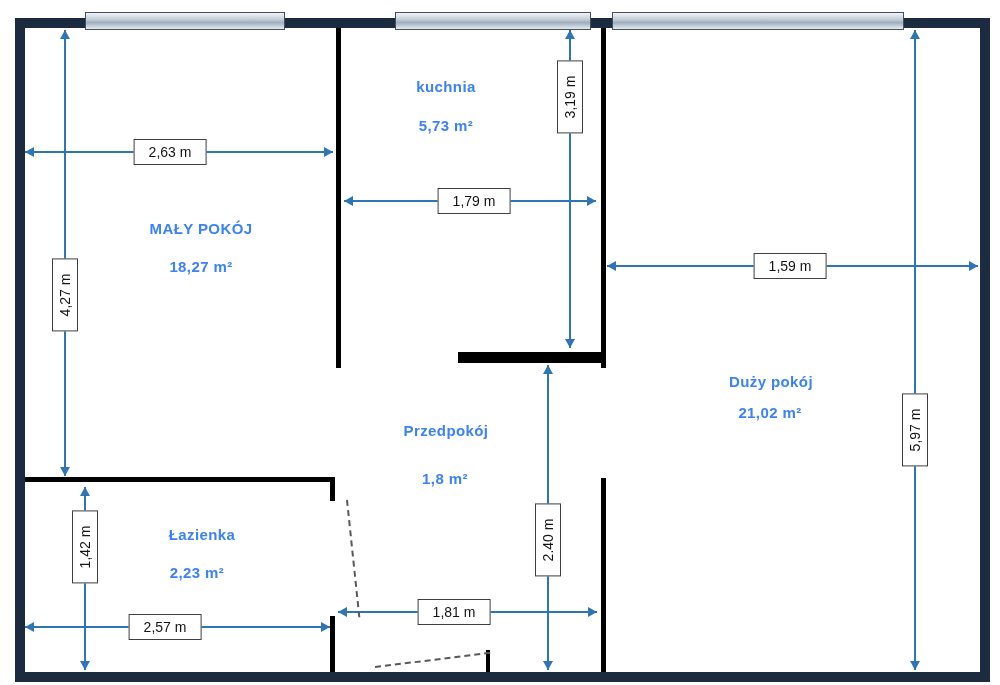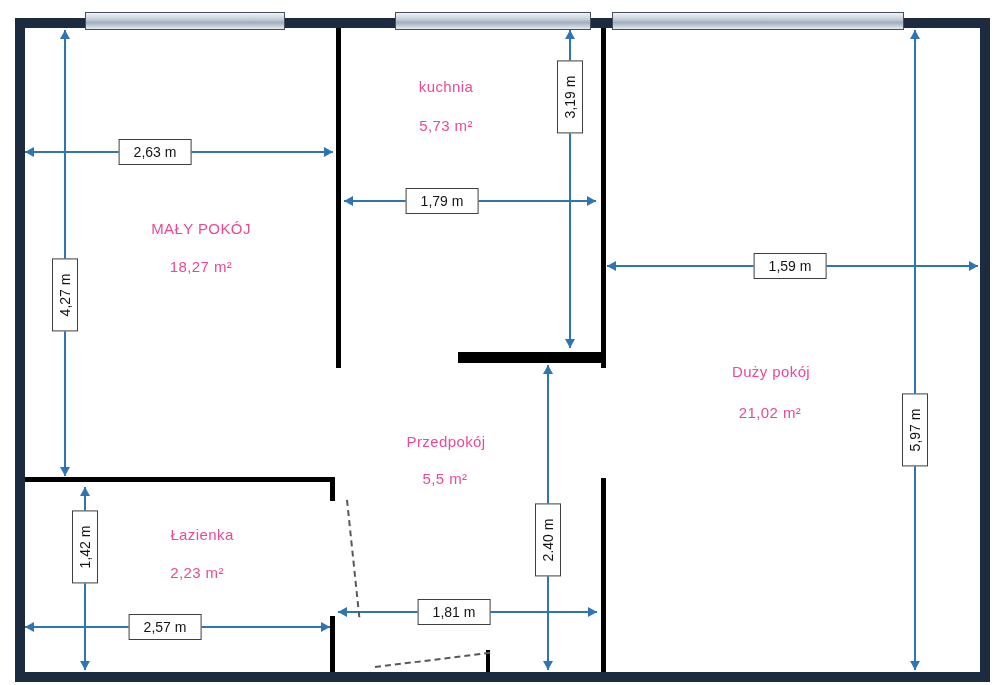--- a/index.html
+++ b/index.html
@@ -38,21 +38,21 @@
   .dim-label {
     position: absolute; transform: translate(-50%, -50%);
     background: #fff; border: 1px solid #3f3f3f;
     padding: 4px 14px; font-size: 14px; color: #141414;
     white-space: nowrap; z-index: 4; text-align: center;
   }
   .dim-label.vert { transform: translate(-50%, -50%) rotate(-90deg); }
 
   .room-name, .room-area {
     position: absolute; transform: translate(-50%, -50%);
-    font-weight: normal; font-size: 15px; color: #ec4899;
+    font-weight: bold; font-size: 15px; color: #3b82f6;
     letter-spacing: 0.4px; white-space: nowrap; z-index: 2;
   }
 
   .door-dash-v {
     position: absolute; border-left: 2px dashed #585858;
     transform-origin: top left; transform: rotate(-6deg); z-index: 2;
   }
   .door-dash-h {
     position: absolute; border-top: 2px dashed #585858;
     transform-origin: left center; transform: rotate(-7deg); z-index: 2;
@@ -89,40 +89,40 @@
   <div class="harrow" style="left:607px;top:265px;width:371px"></div>
   <div class="harrow" style="left:25px;top:626px;width:305px"></div>
   <div class="harrow" style="left:338px;top:611px;width:259px"></div>
 
   <div class="varrow" style="left:64px;top:30px;height:446px"></div>
   <div class="varrow" style="left:569px;top:30px;height:318px"></div>
   <div class="varrow" style="left:914px;top:30px;height:640px"></div>
   <div class="varrow" style="left:547px;top:365px;height:305px"></div>
   <div class="varrow" style="left:84px;top:487px;height:183px"></div>
 
-  <div class="dim-label" style="left:155px;top:152px">2,63 m</div>
-  <div class="dim-label" style="left:442px;top:201px">1,79 m</div>
+  <div class="dim-label" style="left:170px;top:152px">2,63 m</div>
+  <div class="dim-label" style="left:474px;top:201px">1,79 m</div>
   <div class="dim-label" style="left:790px;top:266px">1,59 m</div>
   <div class="dim-label" style="left:165px;top:627px">2,57 m</div>
   <div class="dim-label" style="left:454px;top:612px">1,81 m</div>
 
   <div class="dim-label vert" style="left:65px;top:295px">4,27 m</div>
   <div class="dim-label vert" style="left:570px;top:97px">3,19 m</div>
   <div class="dim-label vert" style="left:915px;top:430px">5,97 m</div>
   <div class="dim-label vert" style="left:548px;top:540px">2.40 m</div>
   <div class="dim-label vert" style="left:85px;top:547px">1,42 m</div>
 
   <div class="room-name" style="left:201px;top:228px">MAŁY POKÓJ</div>
   <div class="room-area" style="left:201px;top:266px">18,27 m²</div>
 
   <div class="room-name" style="left:446px;top:86px">kuchnia</div>
   <div class="room-area" style="left:446px;top:125px">5,73 m²</div>
 
-  <div class="room-name" style="left:771px;top:371px">Duży pokój</div>
+  <div class="room-name" style="left:771px;top:381px">Duży pokój</div>
   <div class="room-area" style="left:770px;top:412px">21,02 m²</div>
 
-  <div class="room-name" style="left:446px;top:441px">Przedpokój</div>
-  <div class="room-area" style="left:445px;top:478px">5,5 m²</div>
+  <div class="room-name" style="left:446px;top:430px">Przedpokój</div>
+  <div class="room-area" style="left:445px;top:478px">1,8 m²</div>
 
   <div class="room-name" style="left:202px;top:534px">Łazienka</div>
   <div class="room-area" style="left:197px;top:572px">2,23 m²</div>
 
 </div>
 
 </body></html>

